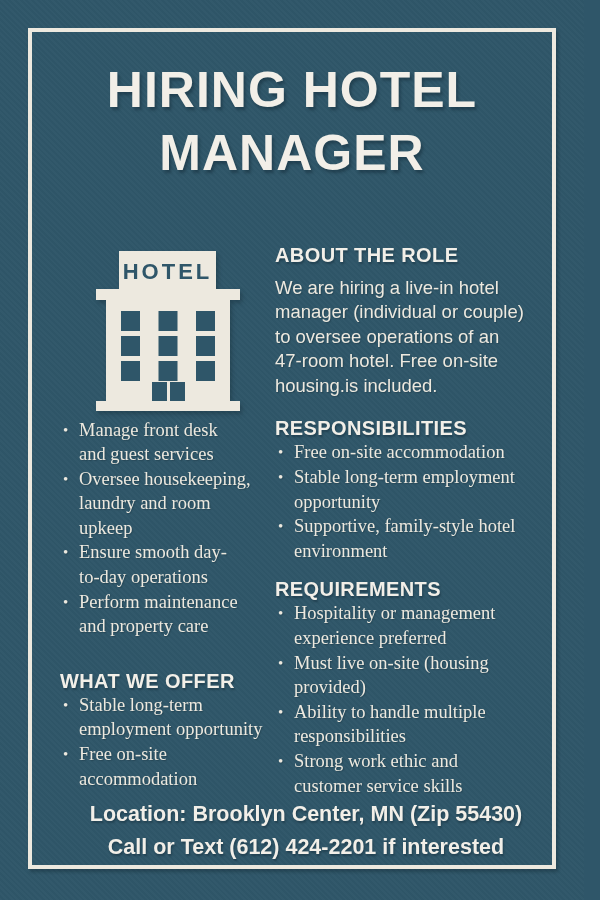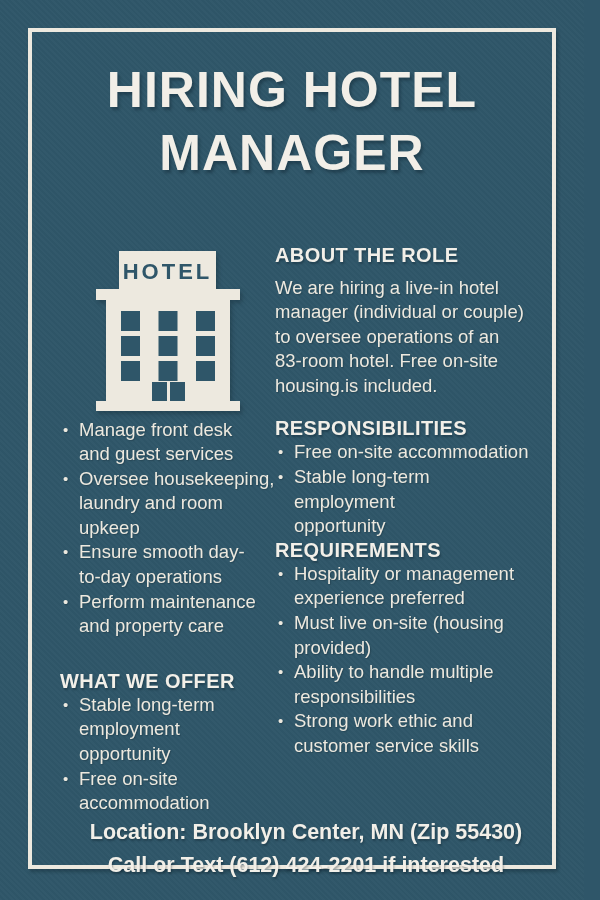--- a/index.html
+++ b/index.html
@@ -64,37 +64,38 @@
   .about-body{
     margin:9px 0 0 0;
     font-size:18.5px;line-height:24.6px;
     white-space:pre-line;
     text-shadow:1px 1px 1px rgba(10,26,36,0.25);
   }
   ul.bullets{
     list-style:none;margin:0;padding:0;
     font-size:18.5px;line-height:24.6px;
     text-shadow:1px 1px 1px rgba(10,26,36,0.25);
+    font-family:Liberation Serif, serif;
   }
   ul.bullets li{
     position:relative;
     padding-left:19px;
     white-space:pre-line;
   }
   ul.bullets li::before{
     content:"\2022";
     position:absolute;left:3px;top:0;
     font-size:15px;line-height:24.6px;
   }
   .duties-list{margin-top:24px;}
   .offer-heading{margin-top:31px;}
   .offer-list{margin-top:9px;}
   .resp-heading{margin-top:19px;}
   .resp-list{margin-top:9px;}
-  .req-heading{}
+  .req-heading{margin-top:15px;}
   .req-list{margin-top:9px;}
   .footer{
     margin-top:auto;
     margin-bottom:10px;
     text-align:center;
     font-size:21.5px;font-weight:bold;line-height:33px;
     color:var(--ink-bright);
     text-shadow:1px 2px 2px var(--shadow);
     margin-left:28px;
   }
@@ -162,28 +163,30 @@
           <li>Free on-site
 accommodation</li>
         </ul>
       </div>
 
       <div class="col-right">
         <h2 class="about-heading">ABOUT THE ROLE</h2>
         <p class="about-body">We are hiring a live-in hotel
 manager (individual or couple)
 to oversee operations of an
-83-room hotel. Free on-site
+47-room hotel. Free on-site
 housing.is included.</p>
 
         <h2 class="resp-heading">RESPONSIBILITIES</h2>
         <ul class="bullets resp-list">
           <li>Free on-site accommodation</li>
           <li>Stable long-term employment
 opportunity</li>
+          <li>Supportive, family-style hotel
+environment</li>
         </ul>
 
         <h2 class="req-heading">REQUIREMENTS</h2>
         <ul class="bullets req-list">
           <li>Hospitality or management
 experience preferred</li>
           <li>Must live on-site (housing
 provided)</li>
           <li>Ability to handle multiple
 responsibilities</li>

